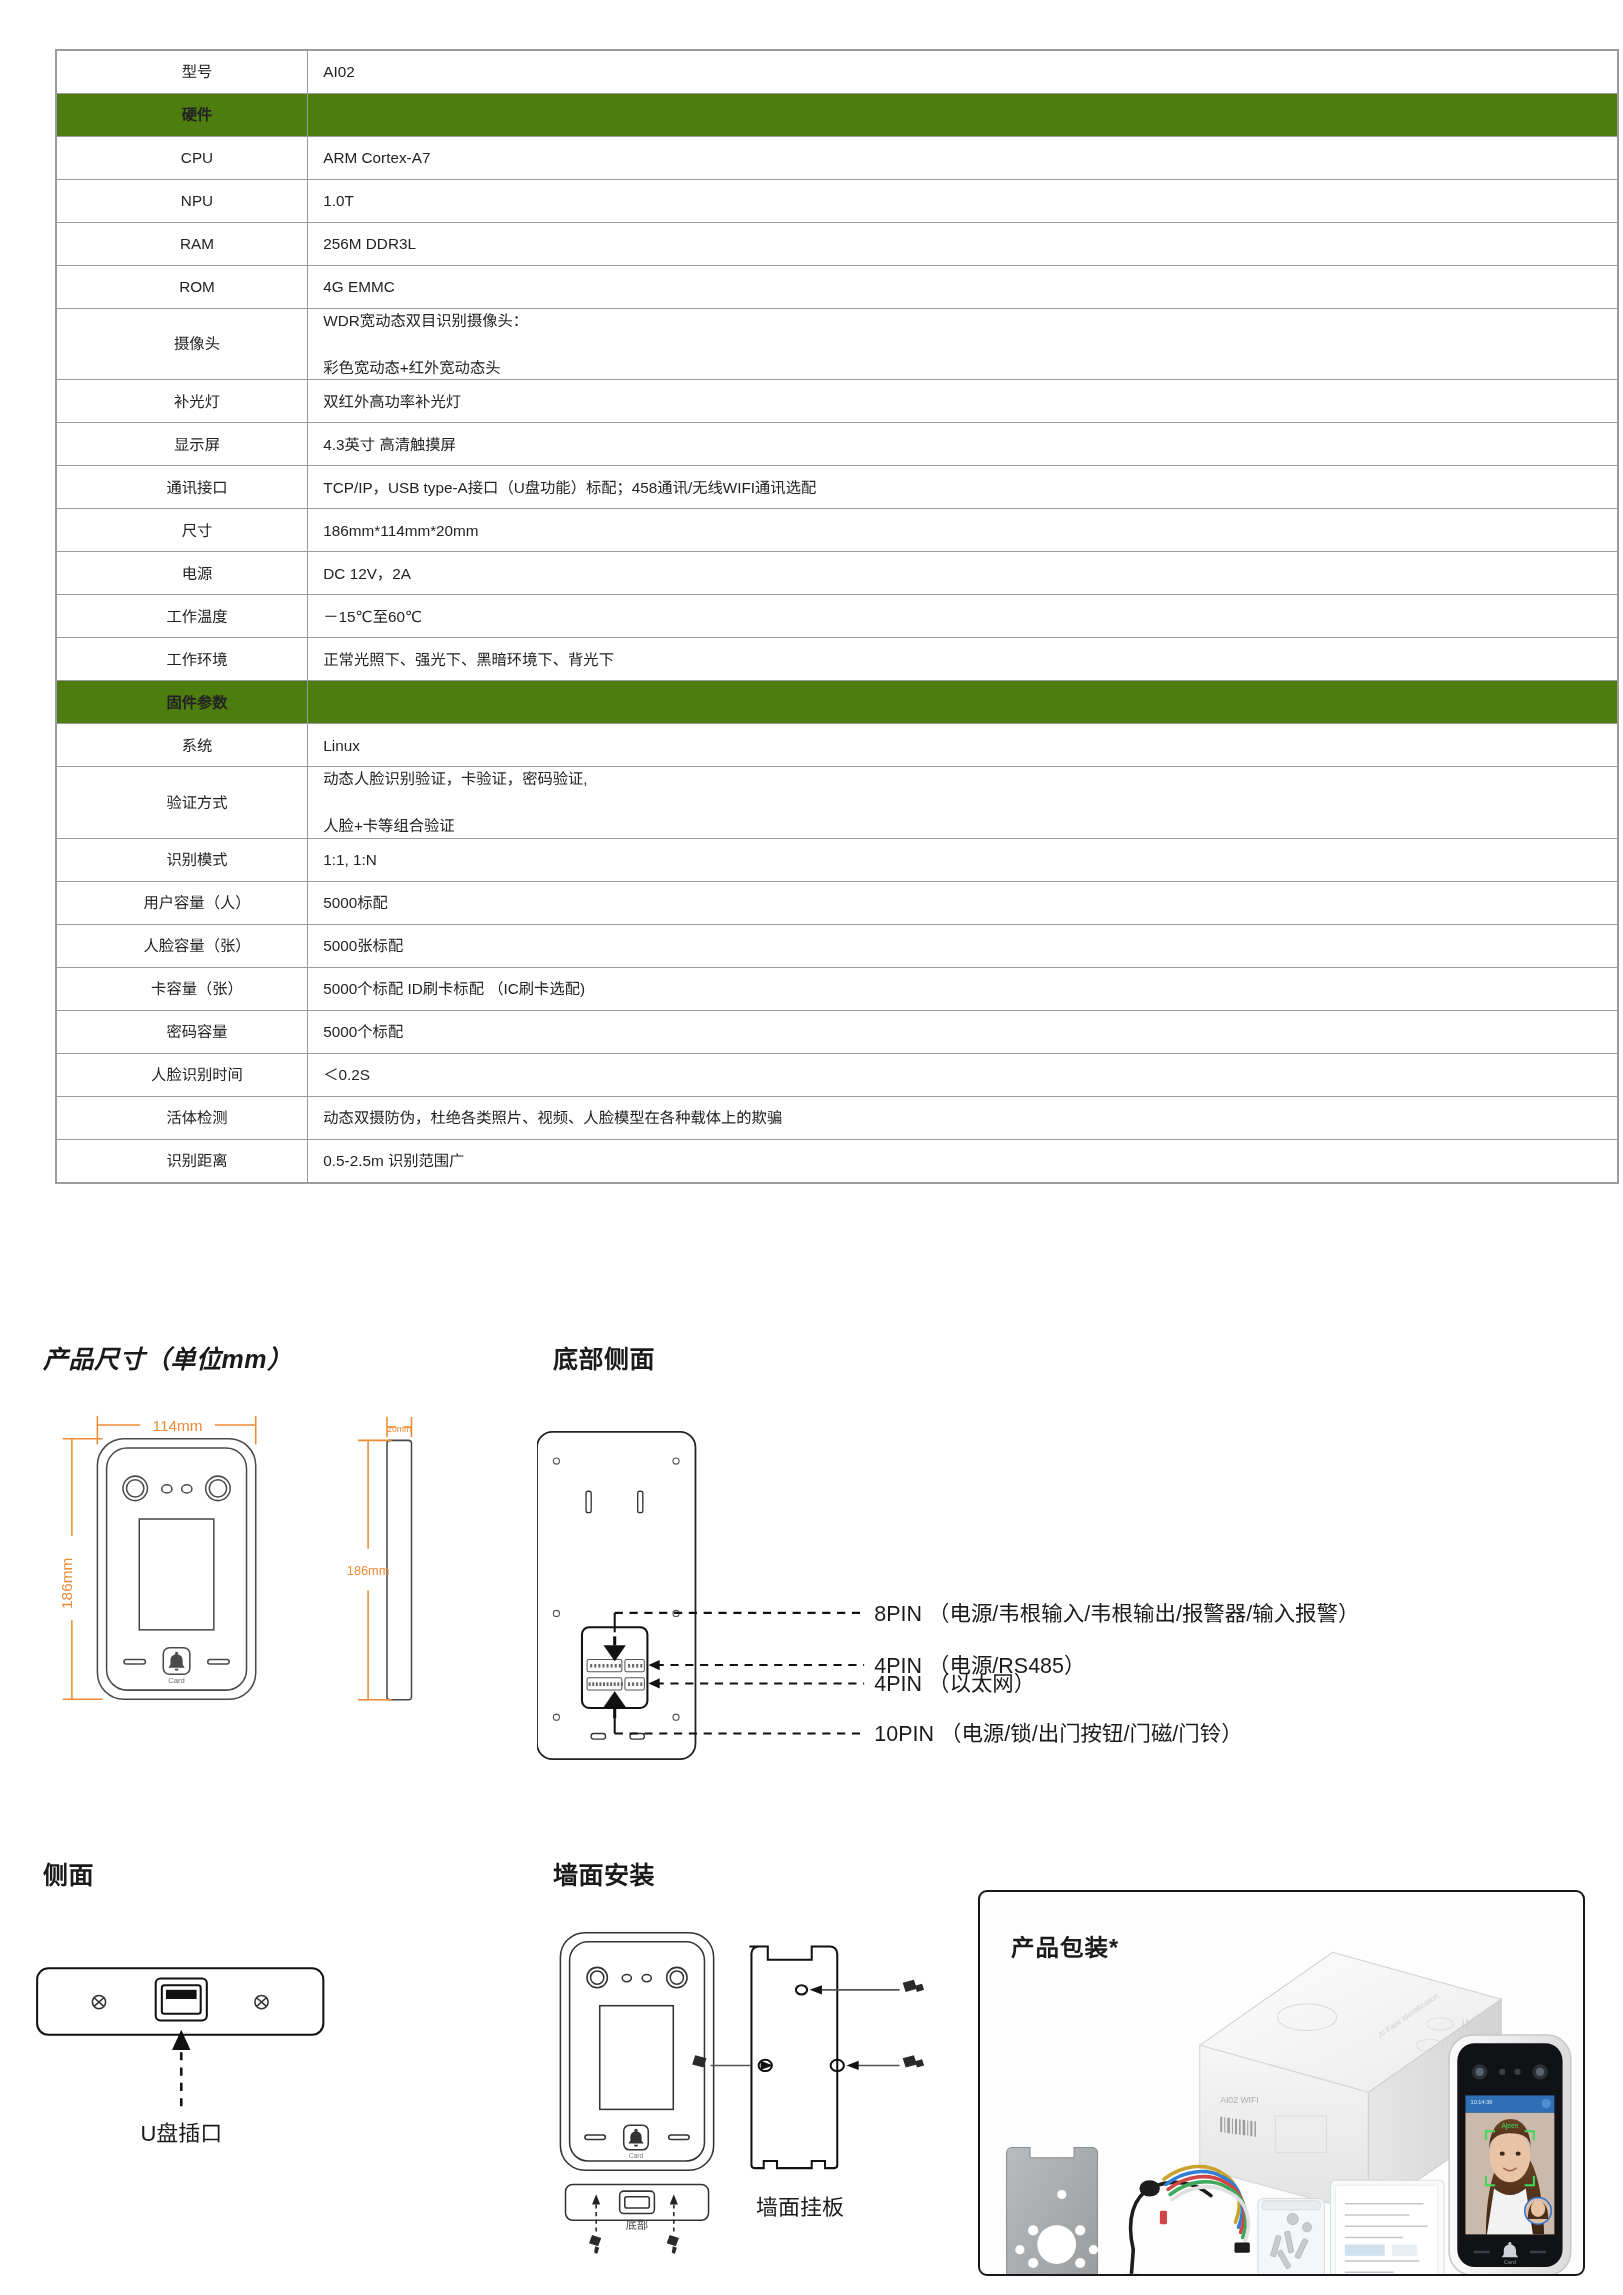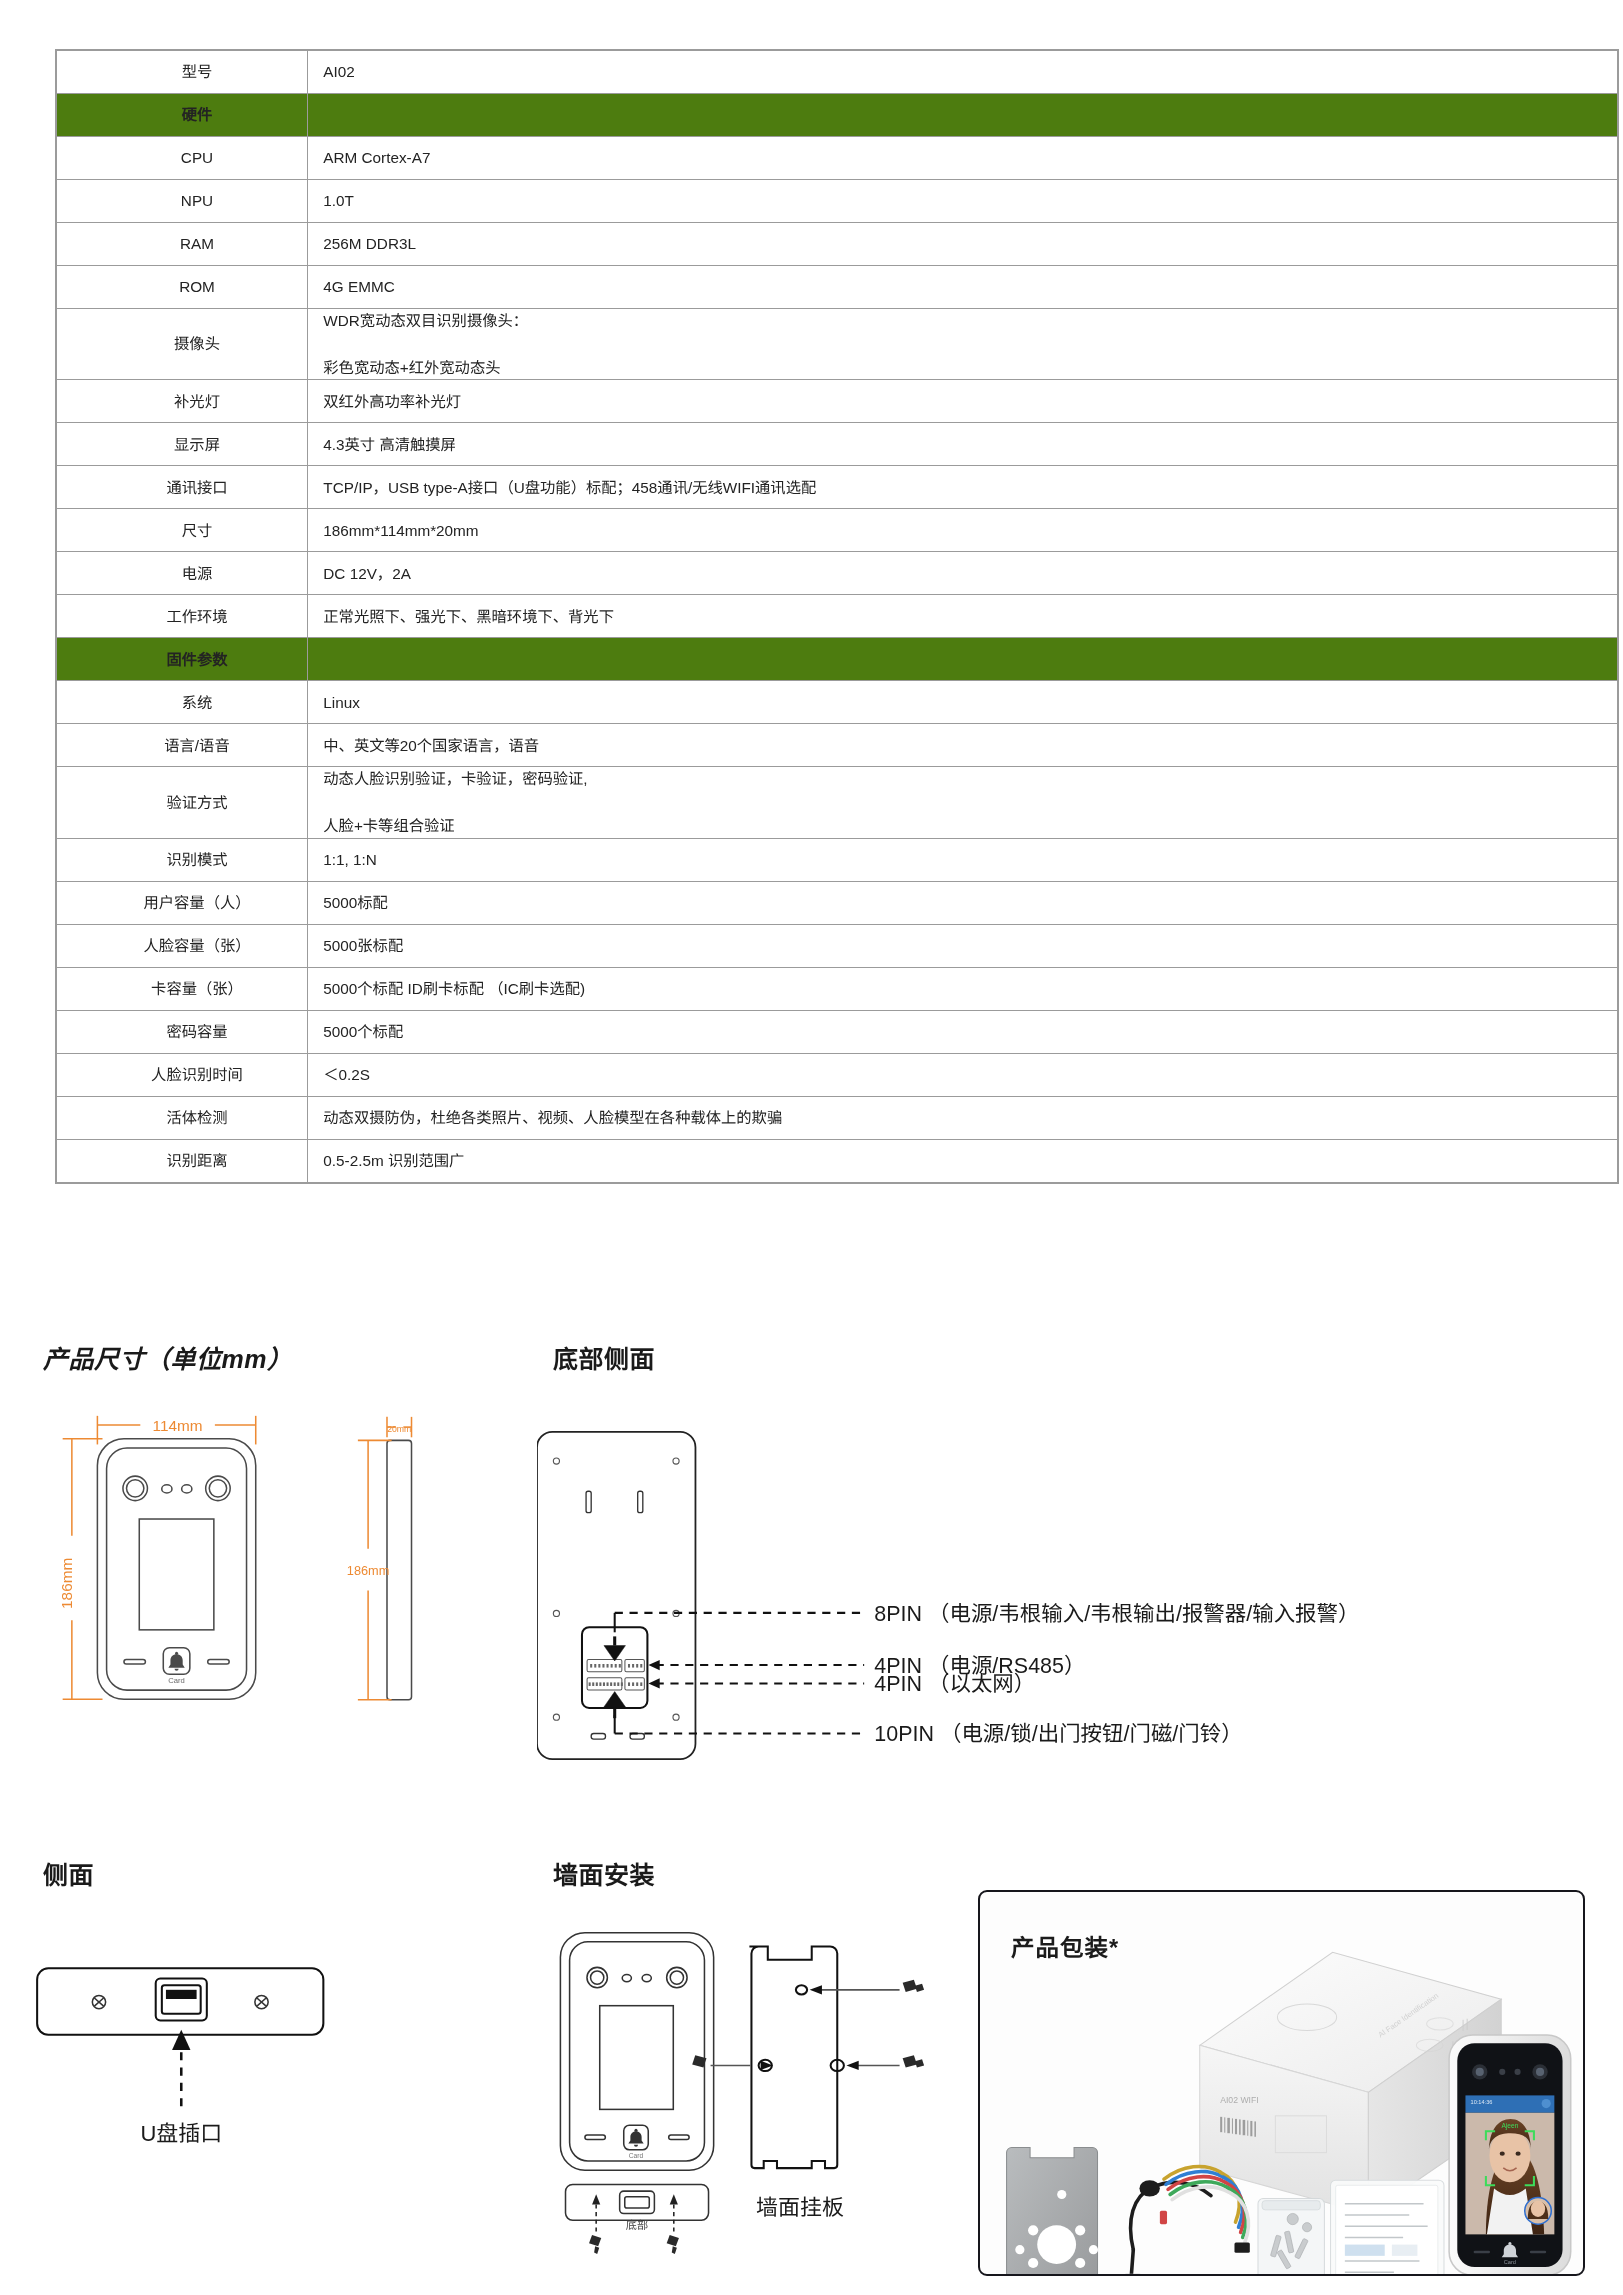--- a/index.html
+++ b/index.html
@@ -116,34 +116,34 @@
           </tr>
           <tr>
             <td class="k">尺寸</td>
             <td class="v">186mm*114mm*20mm</td>
           </tr>
           <tr>
             <td class="k">电源</td>
             <td class="v">DC 12V，2A</td>
           </tr>
           <tr>
+            <td class="k">工作温度</td>
+            <td class="v">－15℃至60℃</td>
+          </tr>
+          <tr>
             <td class="k">工作环境</td>
             <td class="v">正常光照下、强光下、黑暗环境下、背光下</td>
           </tr>
           <tr class="section">
             <td class="k">固件参数</td>
             <td class="v"></td>
           </tr>
           <tr>
             <td class="k">系统</td>
             <td class="v">Linux</td>
-          </tr>
-          <tr>
-            <td class="k">语言/语音</td>
-            <td class="v">中、英文等20个国家语言，语音</td>
           </tr>
           <tr class="tall">
             <td class="k">验证方式</td>
             <td class="v">
               <span class="line1">动态人脸识别验证，卡验证，密码验证,</span>
               <span class="line2">人脸+卡等组合验证</span>
             </td>
           </tr>
           <tr>
             <td class="k">识别模式</td>

